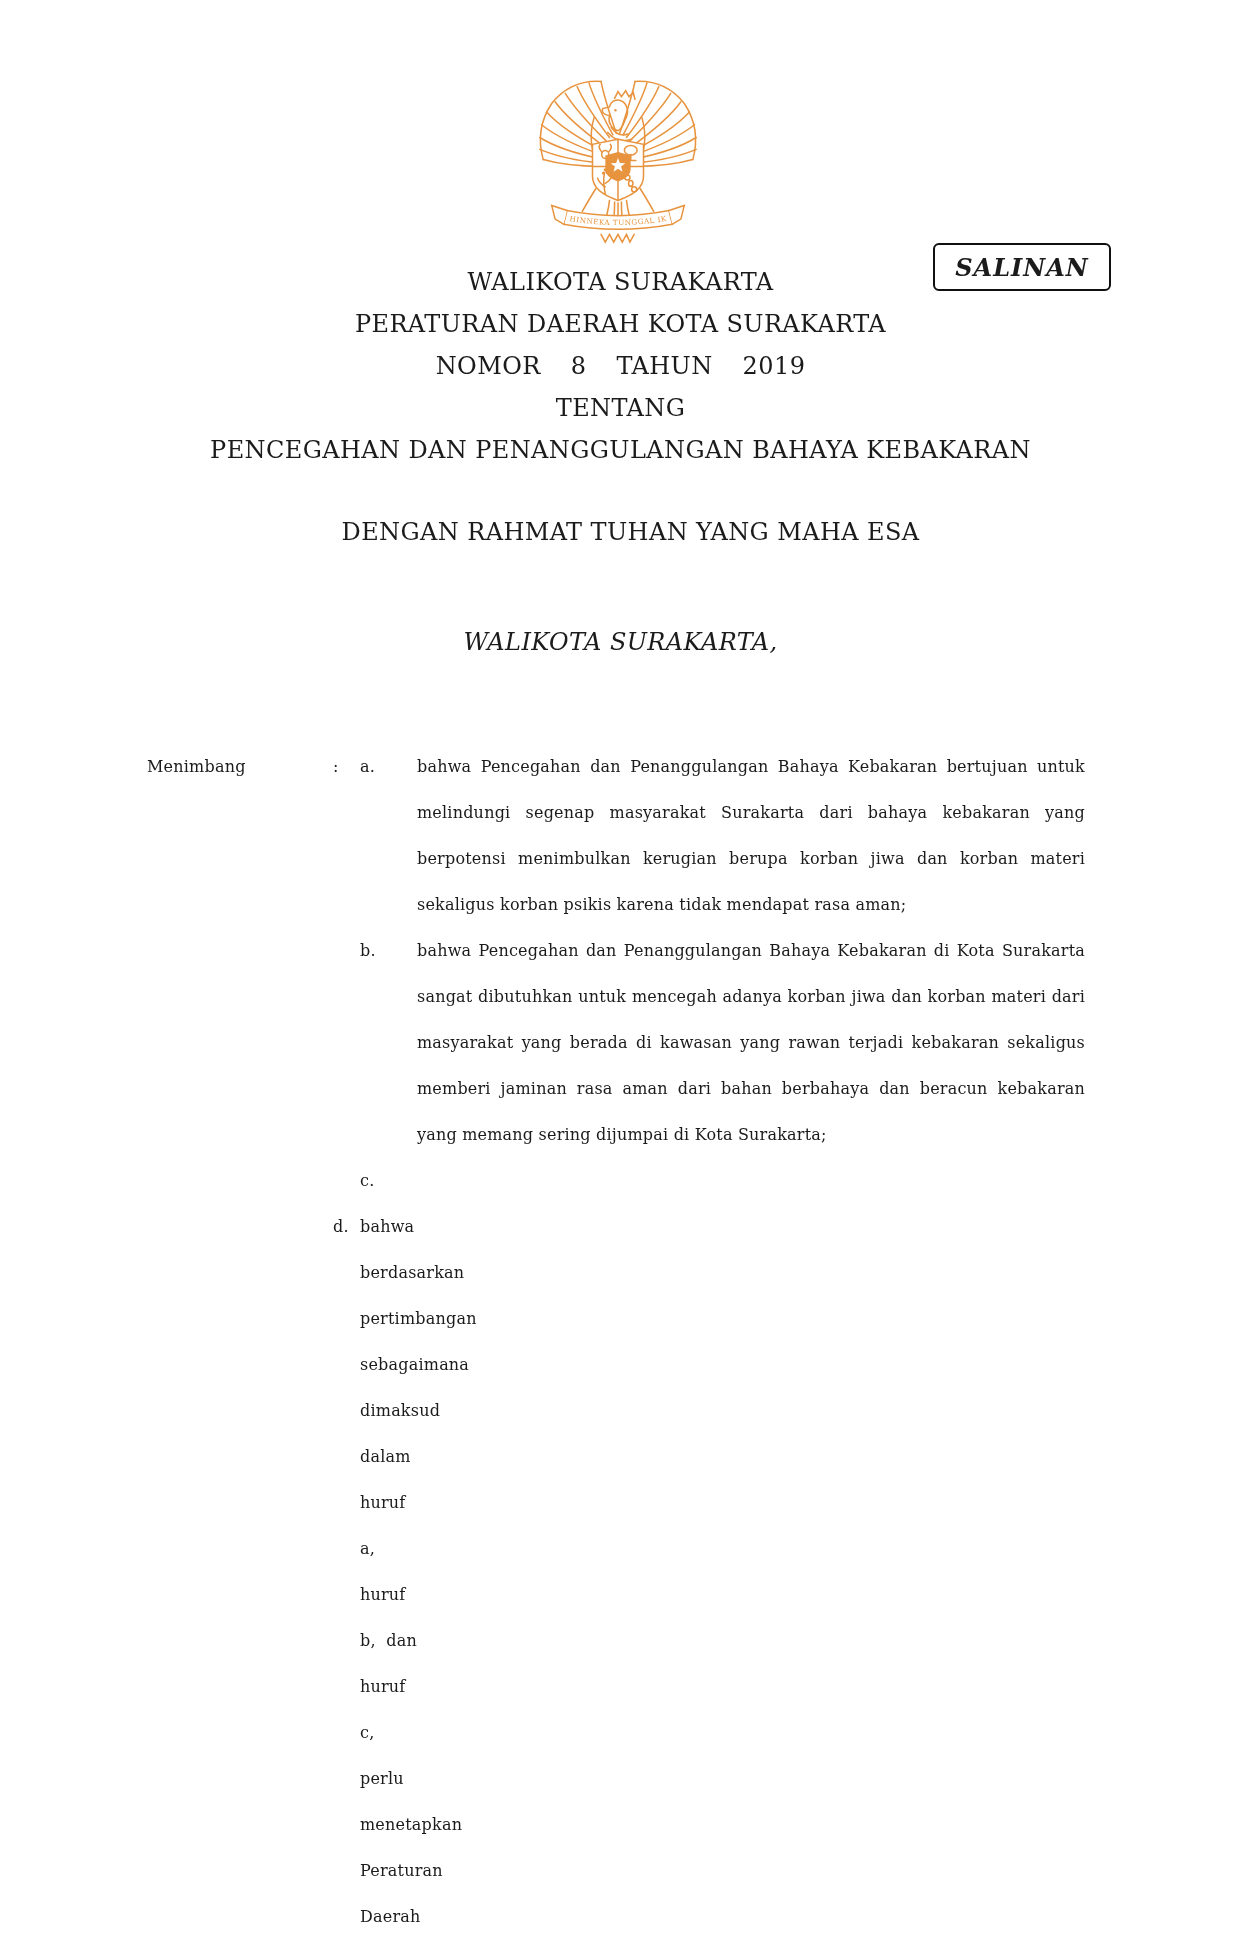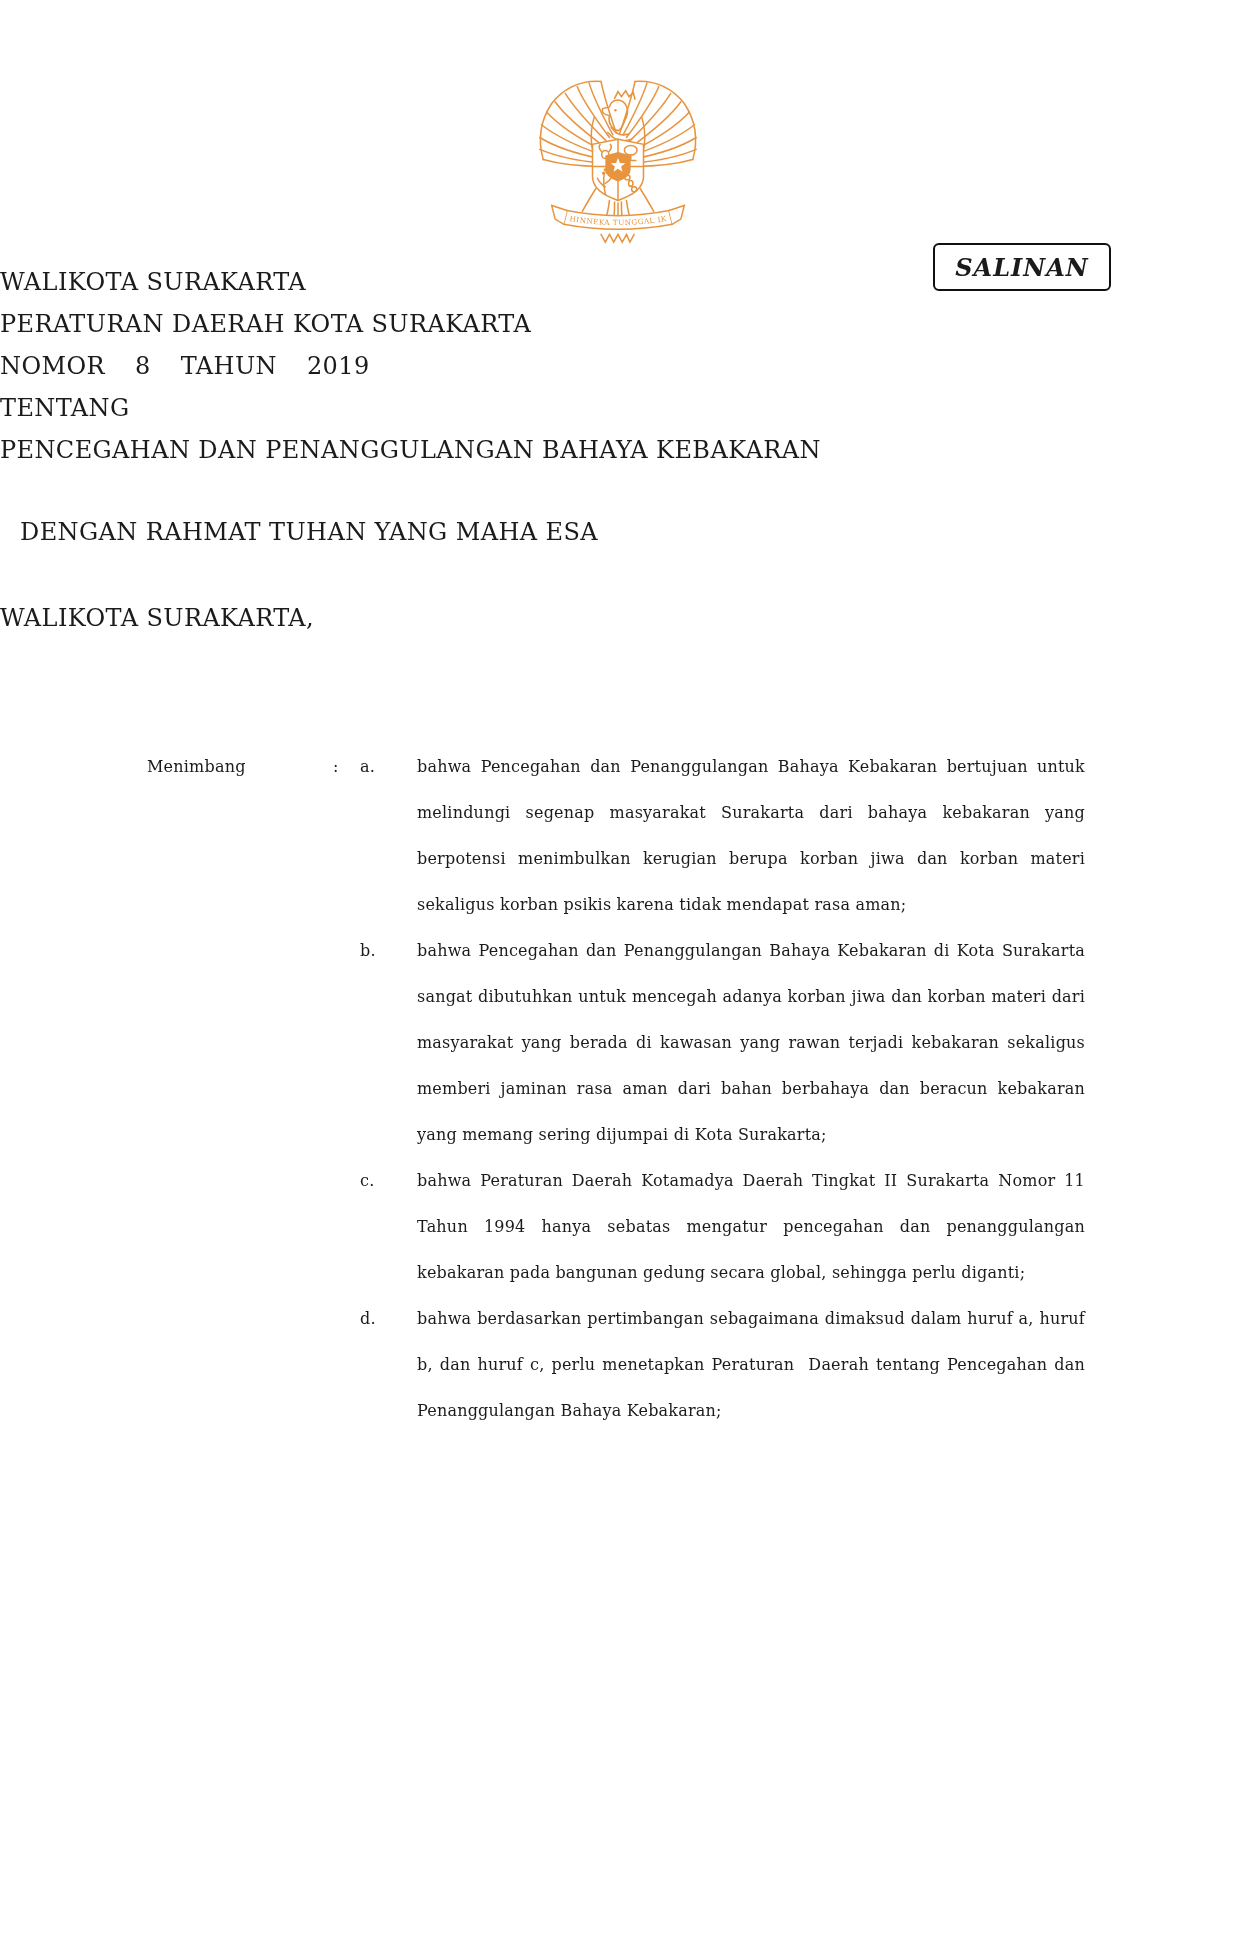--- a/index.html
+++ b/index.html
@@ -21,26 +21,27 @@
     width:178px; height:48px;
     border:2.5px solid #101010; border-radius:6px;
     display:flex; align-items:center; justify-content:center;
     font-weight:bold; font-style:italic;
     font-size:24px; letter-spacing:1px;
     box-sizing:border-box;
     background:#fff;
   }
   .header-block {
     position:absolute; left:0; top:261px; width:1241px;
+    text-align:center;
     font-size:24px; letter-spacing:0.4px;
   }
   .hline { height:42px; line-height:42px; white-space:nowrap; }
   .wide-words { word-spacing:22px; }
   .invocation { margin-top:40px;padding-left:20px; }
-  .authority  { margin-top:44px; }
+  .authority  { margin-top:68px;font-style:italic; }
   .considering {
     position:absolute; left:147px; top:744px; width:938px;
     display:grid;
     grid-template-columns:186px 27px 57px 1fr;
     font-size:16px; line-height:46px; letter-spacing:0.2px;
     align-items:start;
   }
   .c-label  { text-align:left; }
   .c-colon  { text-align:left; }
   .c-marker { text-align:left; }
@@ -145,21 +146,20 @@
     <div class="c-text">bahwa Pencegahan dan Penanggulangan Bahaya Kebakaran bertujuan untuk melindungi segenap masyarakat Surakarta dari bahaya kebakaran yang berpotensi menimbulkan kerugian berupa korban jiwa dan korban materi sekaligus korban psikis karena tidak mendapat rasa aman;</div>
 
     <div class="c-label"></div>
     <div class="c-colon"></div>
     <div class="c-marker">b.</div>
     <div class="c-text">bahwa Pencegahan dan Penanggulangan Bahaya Kebakaran di Kota Surakarta sangat dibutuhkan untuk mencegah adanya korban jiwa dan korban materi dari masyarakat yang berada di kawasan yang rawan terjadi kebakaran sekaligus memberi jaminan rasa aman dari bahan berbahaya dan beracun kebakaran yang memang sering dijumpai di Kota Surakarta;</div>
 
     <div class="c-label"></div>
     <div class="c-colon"></div>
     <div class="c-marker">c.</div>
-    <div class="c-text">bahwa Peraturan Daerah Kotamadya Daerah Tingkat II Surakarta Nomor 11 Tahun 1994 hanya sebatas mengatur pencegahan dan penanggulangan kebakaran pada bangunan gedung secara global, sehingga perlu diganti;</div>
 
     <div class="c-label"></div>
     <div class="c-colon"></div>
     <div class="c-marker">d.</div>
     <div class="c-text">bahwa berdasarkan pertimbangan sebagaimana dimaksud dalam huruf a, huruf b, dan huruf c, perlu menetapkan Peraturan&nbsp; Daerah tentang Pencegahan dan Penanggulangan Bahaya Kebakaran;</div>
   </div>
 
 </div>
 
 </body></html>

